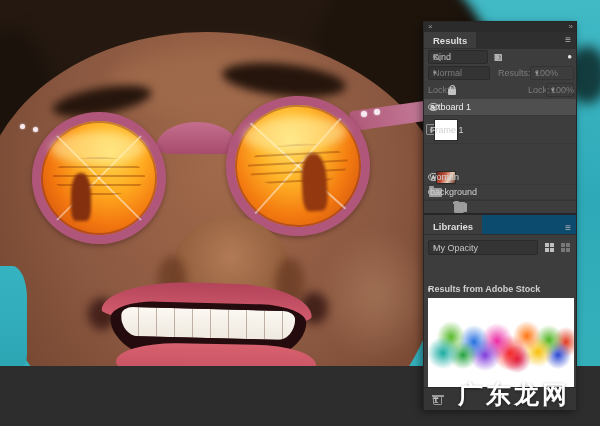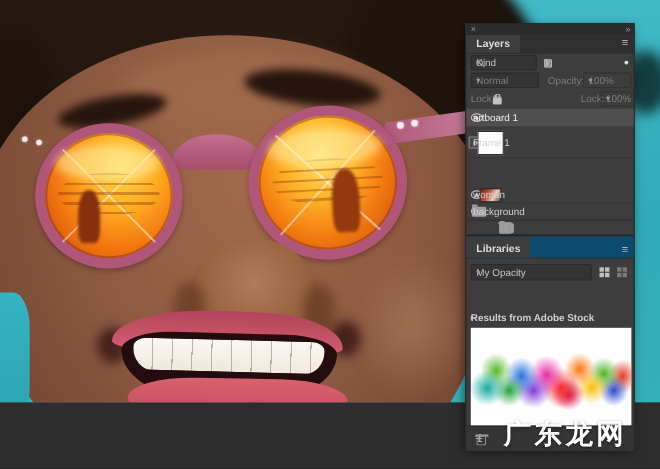--- a/index.html
+++ b/index.html
@@ -277,21 +277,21 @@
   <div class="bottom-area"></div>
 
   <div class="panel">
 
     <div class="titlebar">
       <span class="glyph g-close">×</span>
       <span class="glyph g-collapse">»</span>
     </div>
 
     <div class="tabbar layers-tabbar">
-      <span class="tab">Layers</span>
+      <span class="tab">Results</span>
       <span class="g-menu">≡</span>
     </div>
 
     <div class="row filter-row">
       <div class="field kind-field">
         <span class="mag">
             <i></i>
           </span>
         <span style="position:static;">Kind</span>
         <span class="caret">▾</span>
@@ -304,21 +304,21 @@
         <span>▧</span>
       </div>
       <span class="lbl f-toggle" style="right:4px;top:1px;">●</span>
     </div>
 
     <div class="row blend-row">
       <div class="field blend-field dim">
         <span style="position:static;">Normal</span>
         <span class="caret">▾</span>
       </div>
-      <span class="lbl dim opacity-lbl">Opacity:</span>
+      <span class="lbl dim opacity-lbl">Results:</span>
       <div class="field opacity-field dim">
         <span style="position:static;">100%</span>
         <span class="caret">▾</span>
       </div>
     </div>
 
     <div class="row lock-row">
       <span class="lbl dim lock-lbl">Lock:</span>
       <div class="lockicons">
         <span>▦</span>

